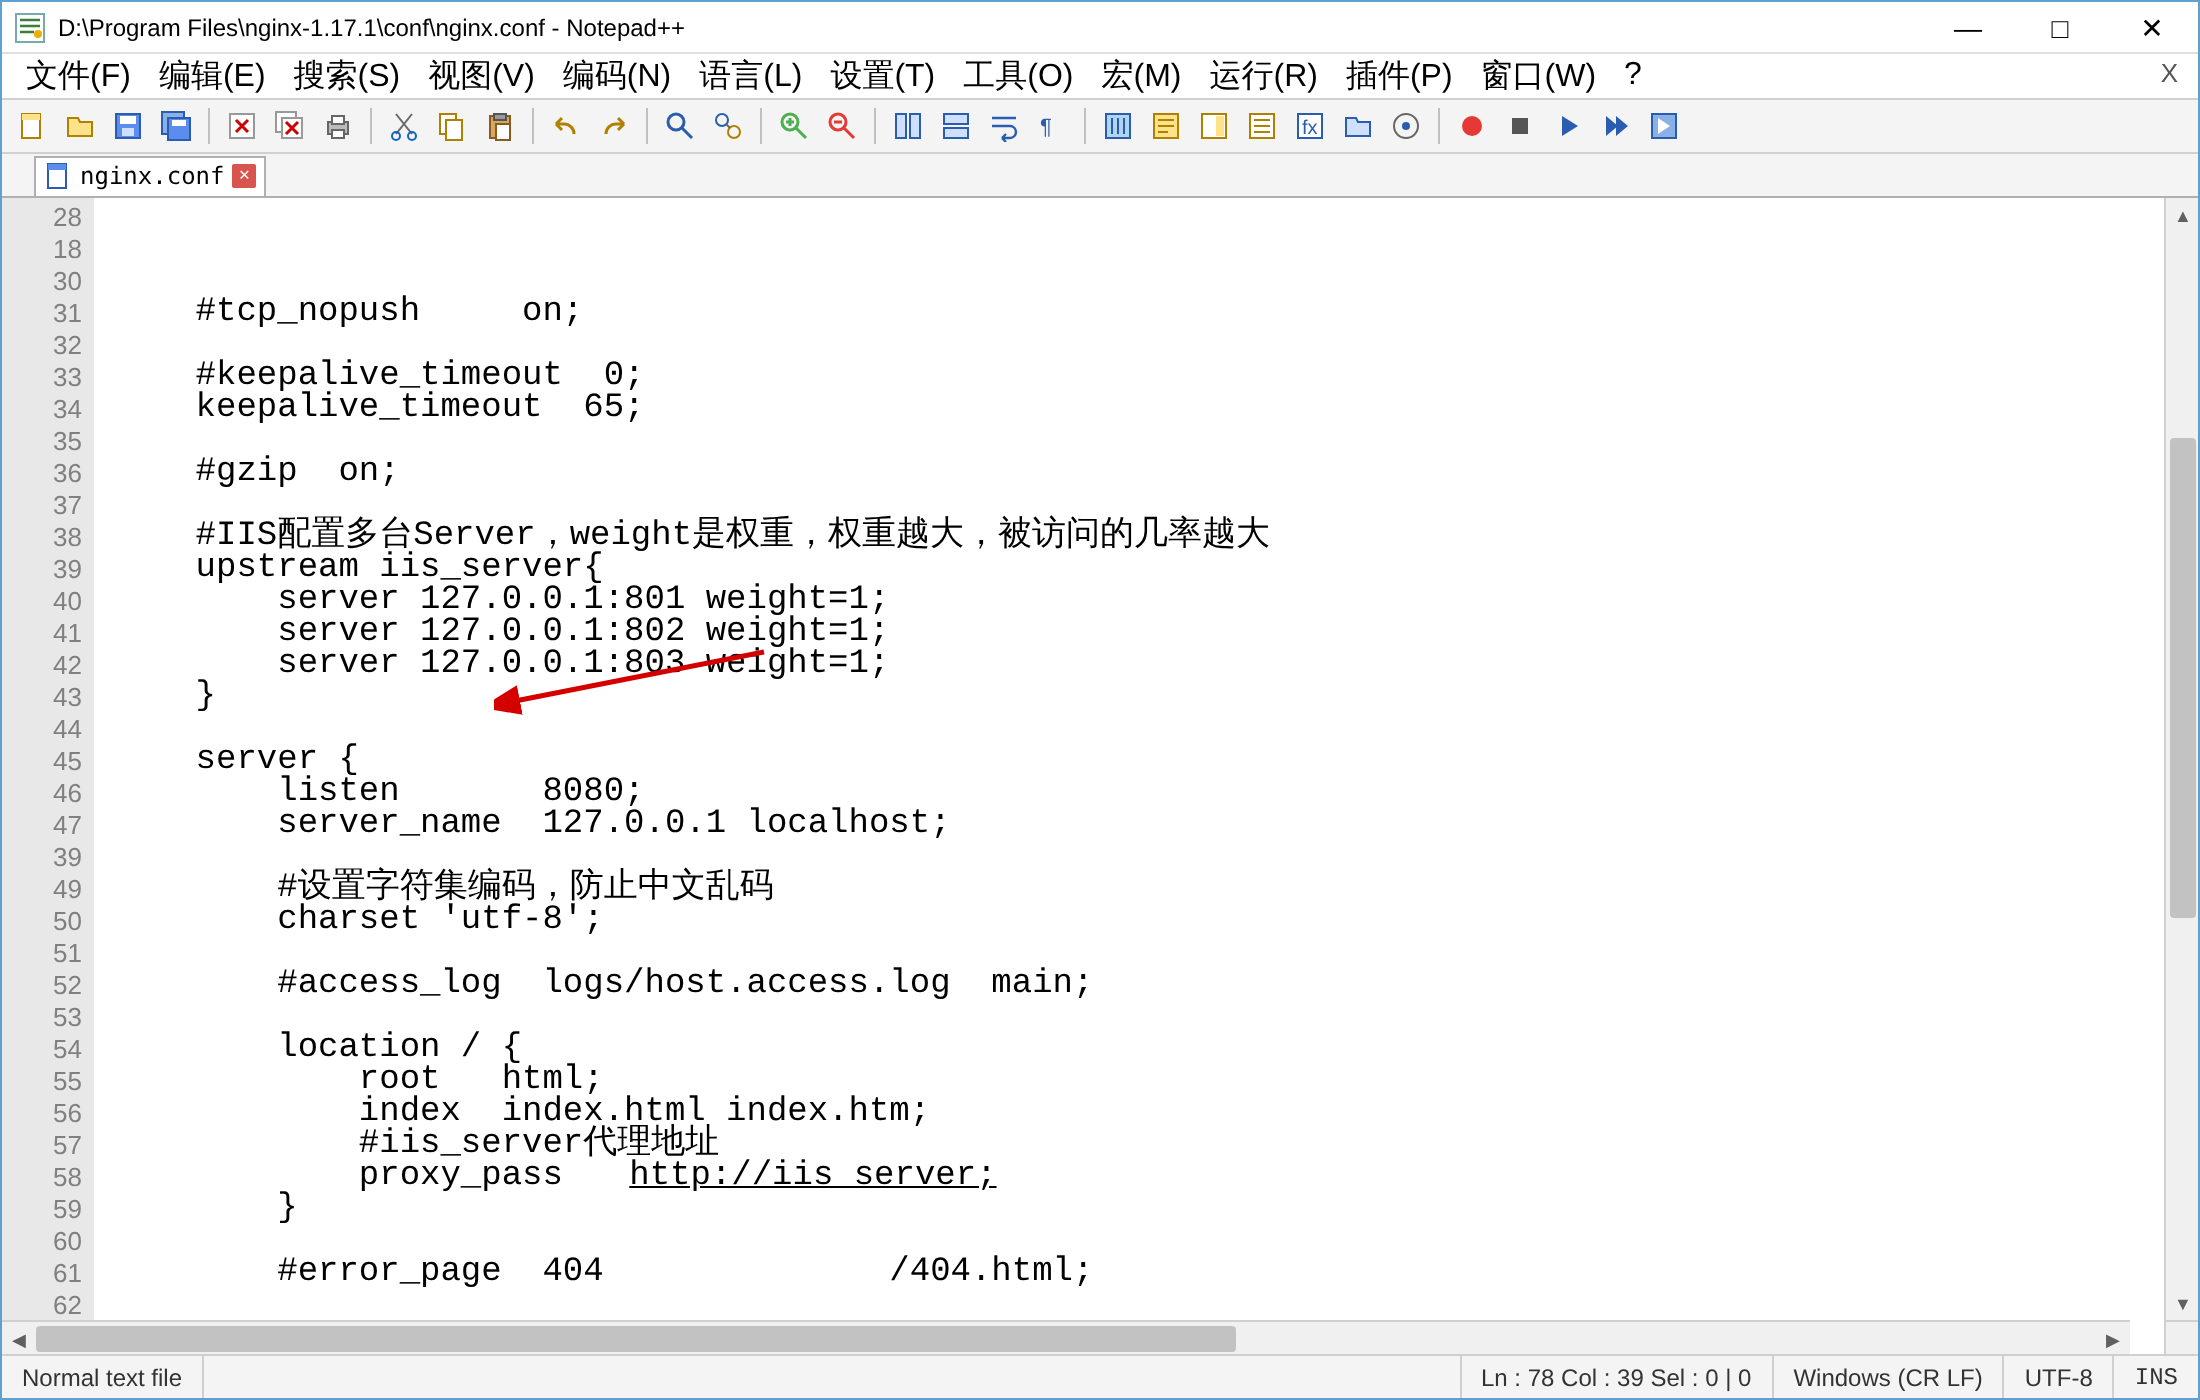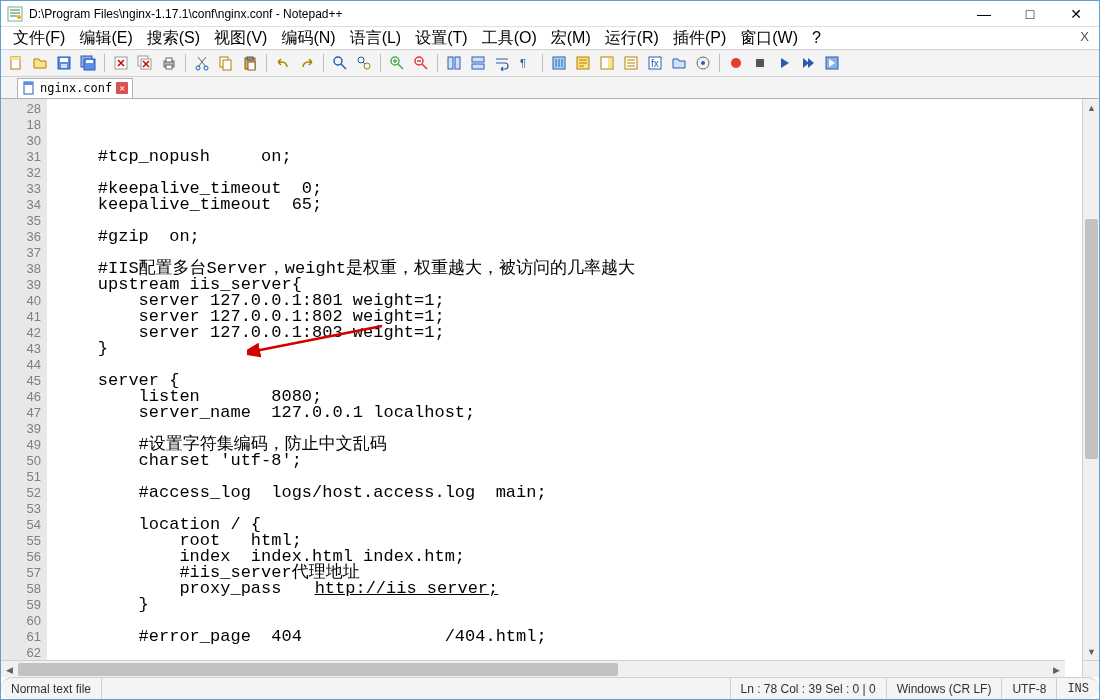--- a/index.html
+++ b/index.html
@@ -29,21 +29,21 @@
   .vscroll { width: 17px; background: #f0f0f0; border-left: 1px solid #d0d0d0; position: relative; }
   .vscroll .thumb { position: absolute; top: 120px; left: 2px; width: 13px; height: 240px; background: #c2c2c2; border-radius: 2px; }
   .vscroll .arrow { position: absolute; left: 0; width: 17px; height: 17px; display:flex; align-items:center; justify-content:center; font-size:9px; color:#606060;}
   .vscroll .arrow.up{top:0;} .vscroll .arrow.down{bottom:0;}
   .hscroll { height: 17px; background: #f0f0f0; border-top: 1px solid #d0d0d0; position: relative; margin-right:17px;}
   .hscroll .thumb { position: absolute; top: 2px; left: 17px; height: 13px; width: 600px; background: #c2c2c2; border-radius: 2px; }
   .hscroll .arrow { position: absolute; top:0; width:17px; height:17px; display:flex; align-items:center; justify-content:center; font-size:9px; color:#606060;}
   .hscroll .arrow.left{left:0;} .hscroll .arrow.right{right:0;}
   .bottom-scroll-row{display:flex;}
   .scroll-corner{width:17px;height:17px;background:#f0f0f0;border-top:1px solid #d0d0d0;border-left:1px solid #d0d0d0;}
-  .statusbar { height: 22px; background: #f4f4f4; border-top: 1px solid #d0d0d0; display: flex; align-items: center; font-size: 12px; color: #333; border-radius: 11px; }
+  .statusbar { height: 22px; background: #f4f4f4; border-top: 1px solid #d0d0d0; display: flex; align-items: center; font-size: 12px; color: #333; }
   .statusbar > div { padding: 0 10px; border-right: 1px solid #d0d0d0; height: 100%; display: flex; align-items: center; }
   .statusbar .grow { flex: 1; }
   .arrow-annot { position: absolute; pointer-events: none; }
 </style>
 </head>
 <body>
 
 <div class="window">
 
   <div class="titlebar">

